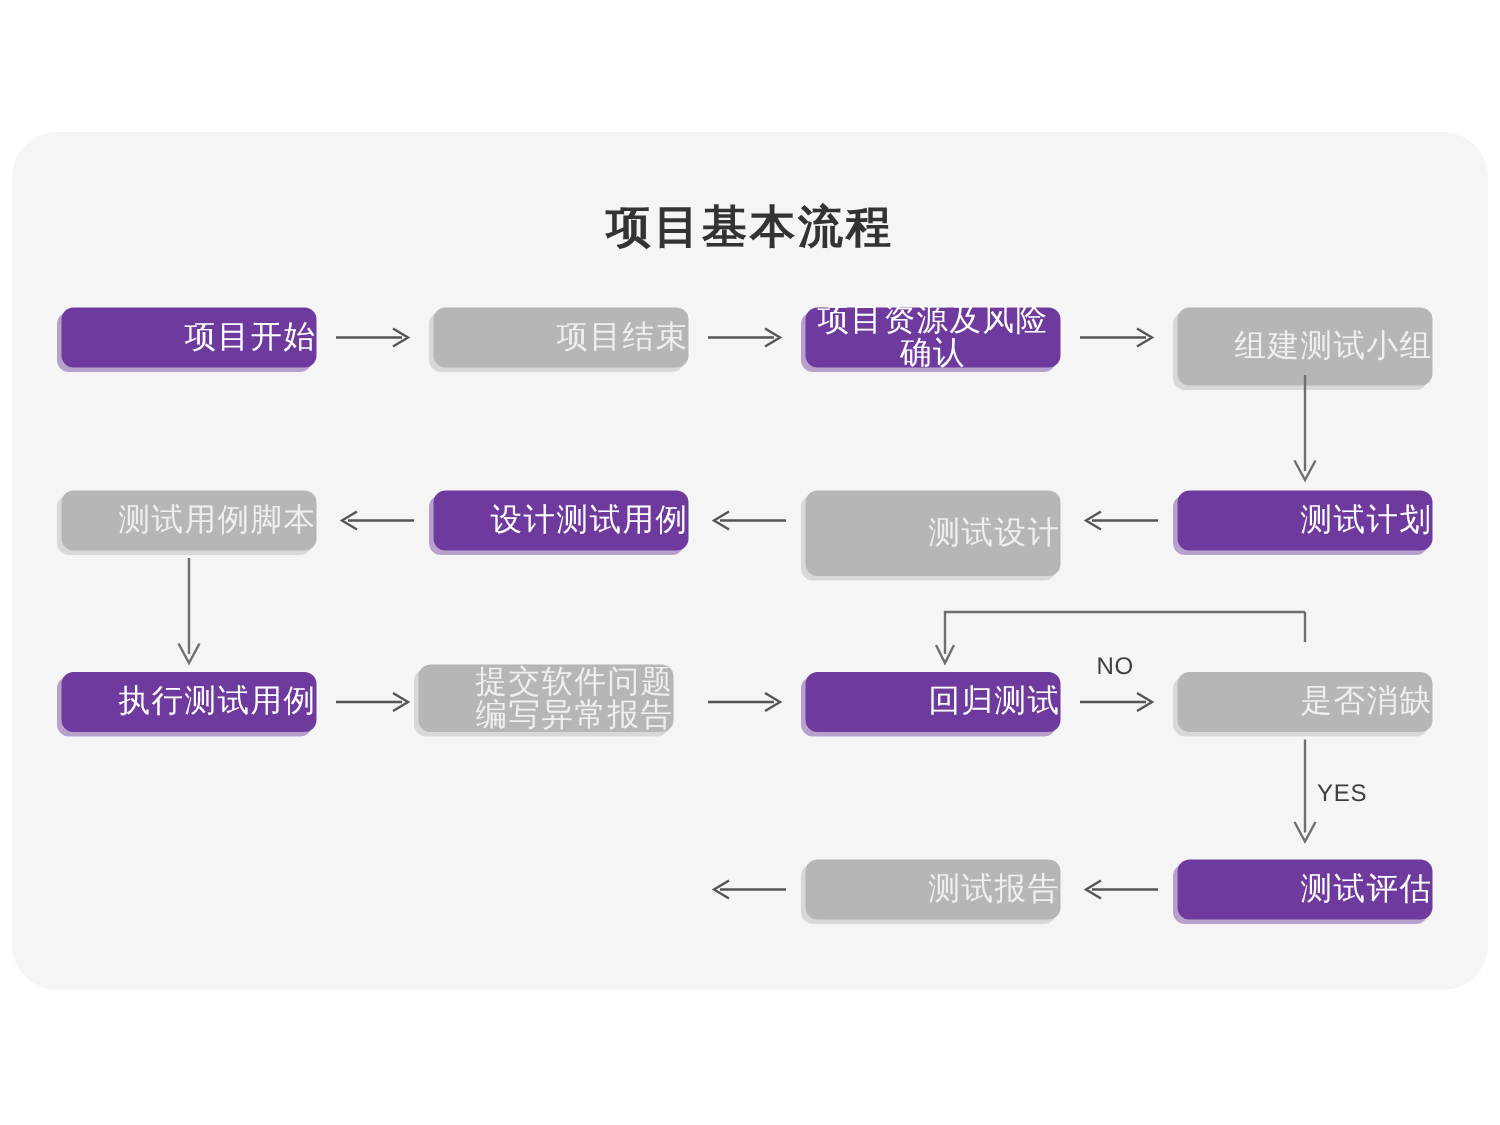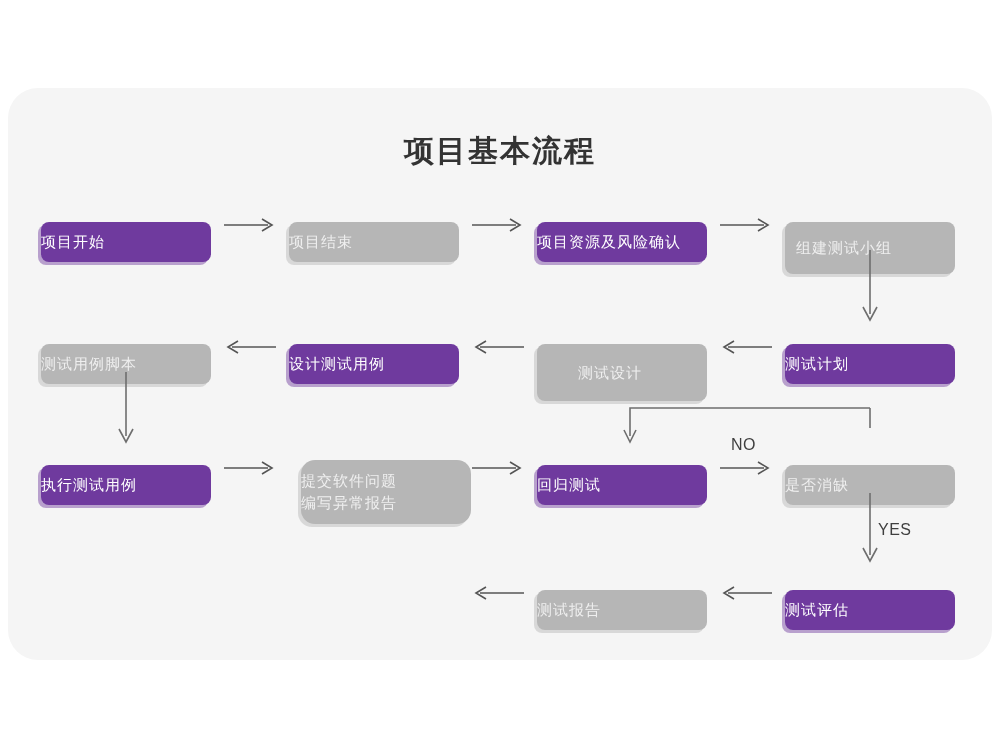--- a/index.html
+++ b/index.html
@@ -17,25 +17,24 @@
 
   .title{
     position:absolute;left:0;top:131px;width:1000px;
     text-align:center;font-size:30px;color:#333333;
     letter-spacing:2px;font-weight:700;
   }
 
   
   .node{
     position:absolute;
-    display:flex;align-items:center;justify-content:flex-start;
+    display:flex;align-items:center;justify-content:flex-end;
     text-align:center;border-radius:8px;
-    font-size:15px;line-height:22px;letter-spacing:1px;
+    font-size:21px;line-height:22px;letter-spacing:1px;
     box-sizing:border-box;
-    margin-top:17px;
   }
   .node .lbl{display:block;white-space:pre-line;}
   .node.purple{
     background:#6f3a9e;color:#ffffff;
     box-shadow:-3px 3px 0 0 rgba(111,58,158,0.45);
   }
   .node.gray{
     background:#b6b6b6;color:#efefef;
     box-shadow:-3px 3px 0 0 rgba(182,182,182,0.45);
   }
@@ -159,21 +158,21 @@
     <span class="lbl">执行测试用例</span>
   </div>
 
   <div class="conn" style="left:222px;top:457px;">
     <svg width="56" height="22" viewBox="0 0 56 22">
       <path d="M2 11 H46" stroke="#555" stroke-width="1.6" fill="none"></path>
       <path d="M40 5 L50 11 L40 17" stroke="#555" stroke-width="1.6" fill="none"></path>
     </svg>
   </div>
 
-  <div class="node gray" style="left:301px;top:443px;width:170px;height:64px;border-radius:14px;">
+  <div class="node gray" style="left:279px;top:443px;width:170px;height:45px;">
     <span class="lbl">提交软件问题
 编写异常报告</span>
   </div>
 
   <div class="conn" style="left:470px;top:457px;">
     <svg width="56" height="22" viewBox="0 0 56 22">
       <path d="M2 11 H46" stroke="#555" stroke-width="1.6" fill="none"></path>
       <path d="M40 5 L50 11 L40 17" stroke="#555" stroke-width="1.6" fill="none"></path>
     </svg>
   </div>

